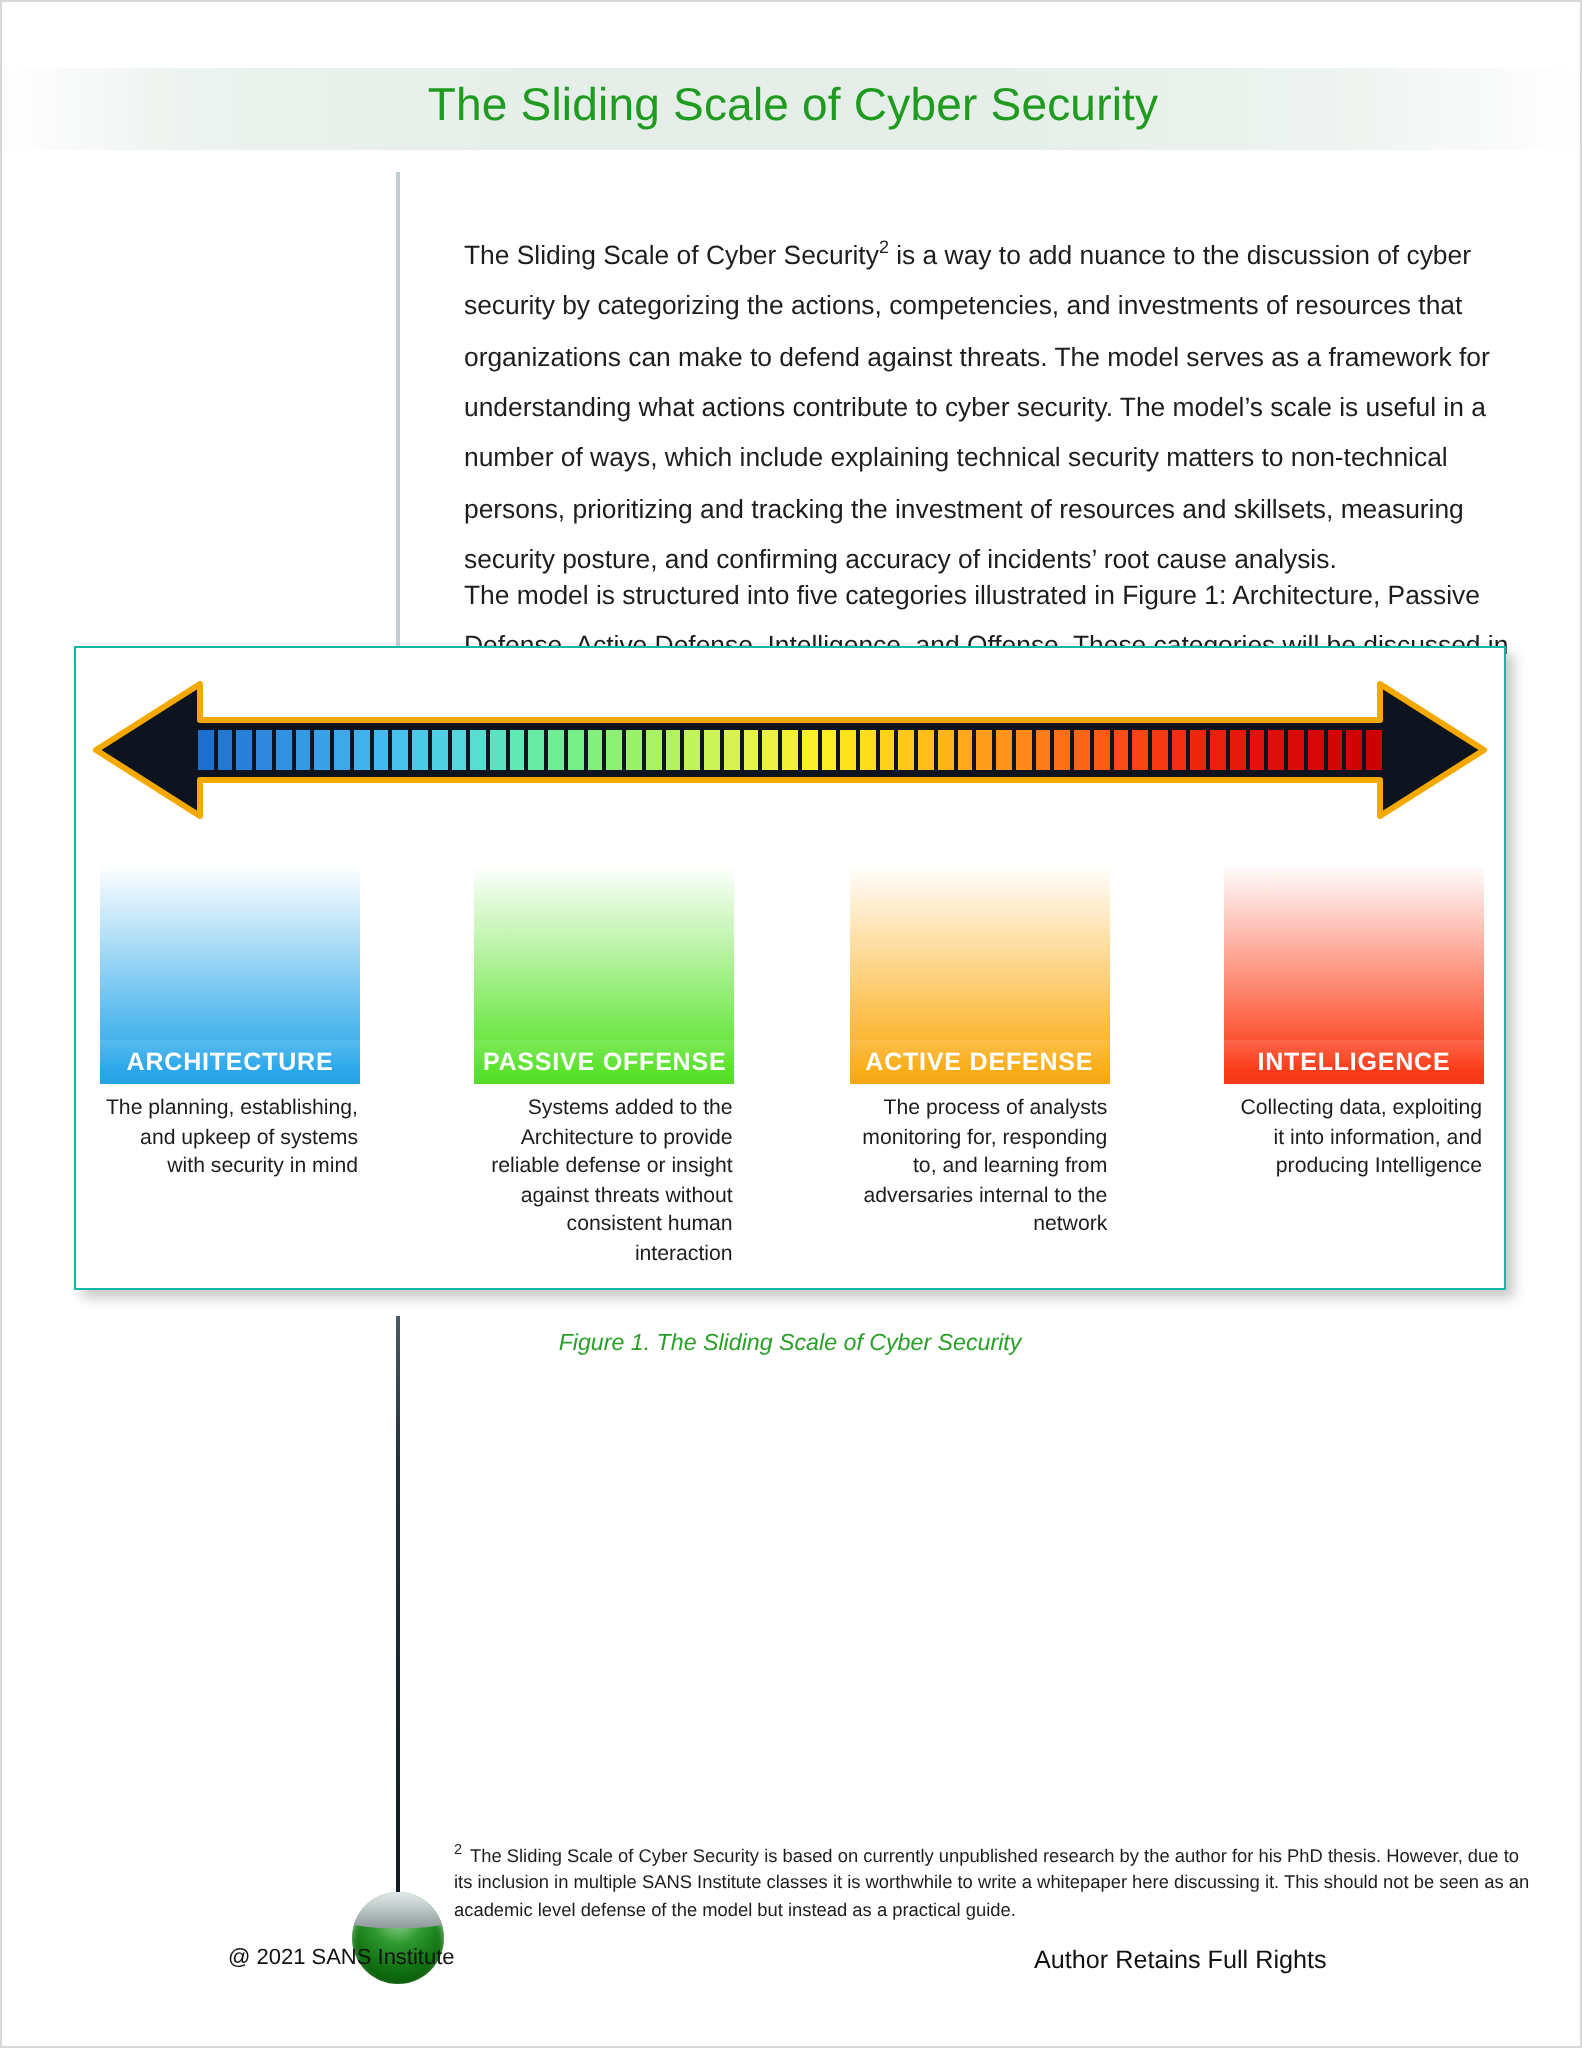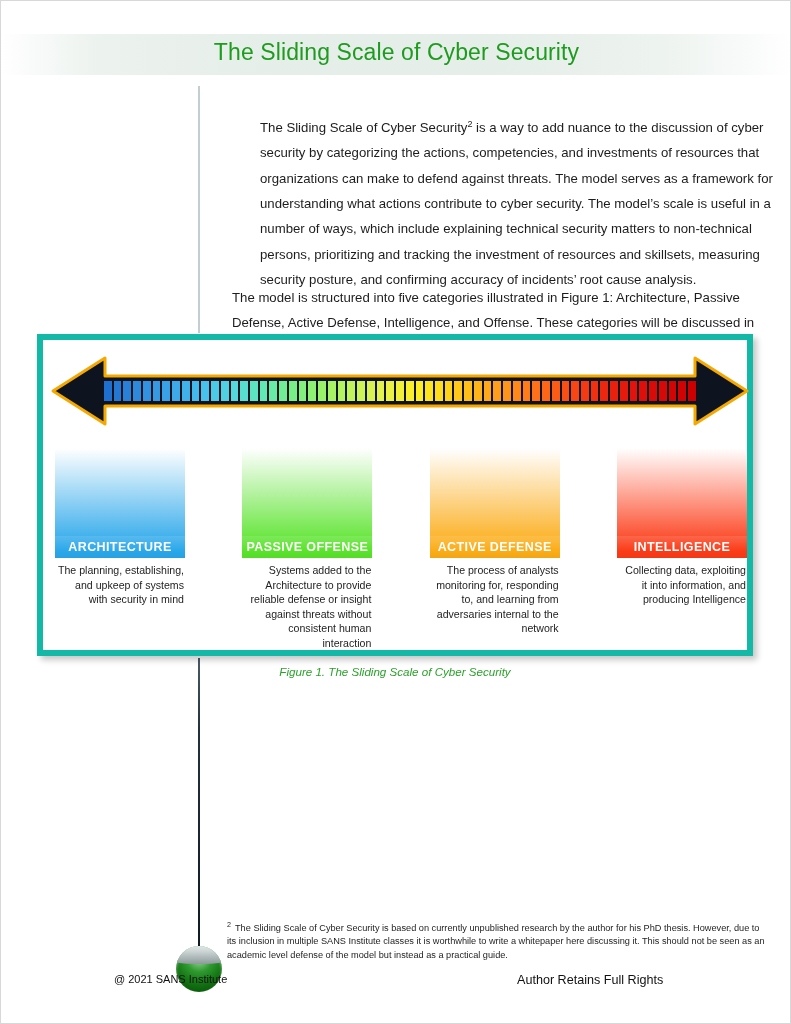--- a/index.html
+++ b/index.html
@@ -89,35 +89,35 @@
   
   .bodytext {
     position: absolute;
     left: 231px;
     width: 528px;
     font-size: 13.2px;
     line-height: 25.3px;
     color: #1d1d1d;
     text-align: left;
   }
-  #para-1 { top: 101px; margin-left: 28px; }
+  #para-1 { top: 101px; }
   #para-2 { top: 271px; }
   .fn-ref {
     font-size: 9px;
     vertical-align: super;
     line-height: 0;
   }
 
   
   #figure-card {
     position: absolute;
-    left: 36px; top: 333px;
+    left: 36px; top: 322px;
     width: 716px; height: 322px;
     background: #ffffff;
-    border: 6px solid #14b8a6;
+    border: 1px solid #14b8a6;
     box-sizing: border-box;
     box-shadow: 4px 4px 6px rgba(0,0,0,0.22);
   }
 
   
   #arrow-wrap {
     position: absolute;
     left: 6px; top: 12px;
     width: 702px; height: 78px;
   }

